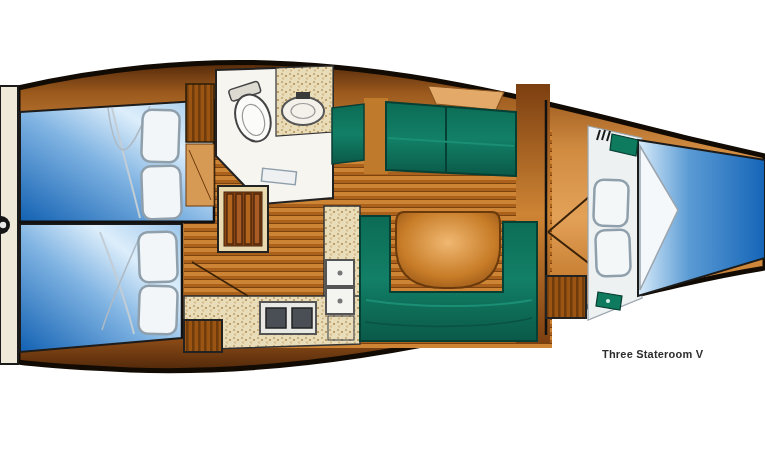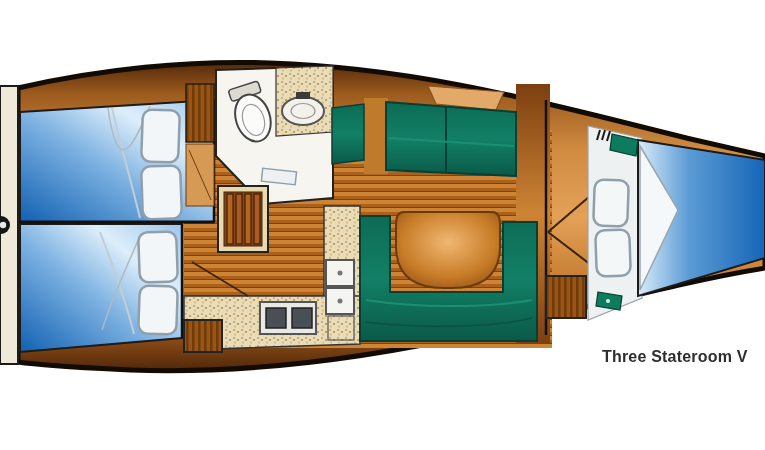--- a/index.html
+++ b/index.html
@@ -6,21 +6,21 @@
   .stage{
     position:relative;
     width:765px;height:450px;
     background:#ffffff;
     overflow:hidden;
     font-family:"Liberation Sans", sans-serif;
   }
   .caption{
     position:absolute;
     left:602px;top:348px;
-    font-size:16px;
+    font-size:11px;
     font-weight:bold;
     color:#2e2e2e;
     letter-spacing:.2px;
     white-space:nowrap;
   }
   svg{position:absolute;left:0;top:0;}
 </style>
 </head>
 <body>
 

